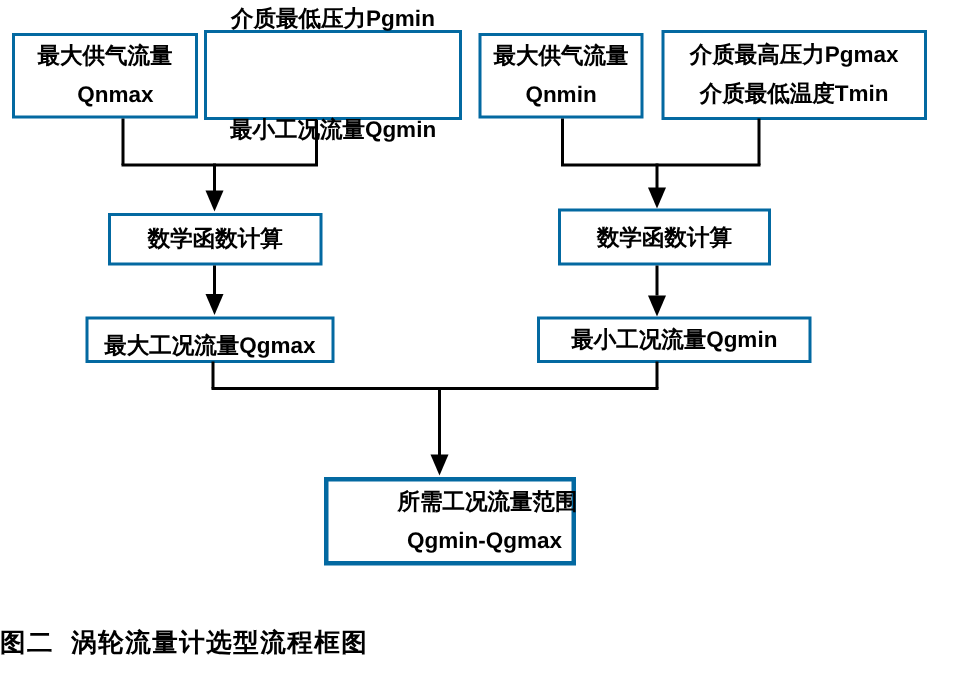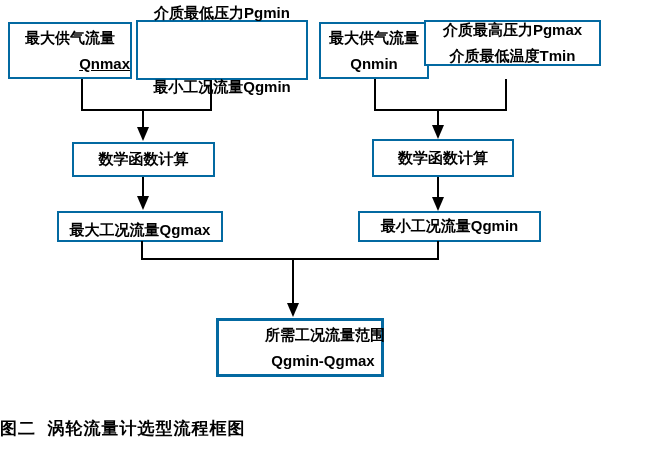--- a/index.html
+++ b/index.html
@@ -19,21 +19,21 @@
     background: #fff;
     display: flex;
     flex-direction: column;
     justify-content: center;
     text-align: center;
     font-weight: bold;
     font-size: 15px;
   }
   .box .bl { line-height: 26px; white-space: nowrap; }
   .box .bl.single { line-height: normal; }
-  .box .bl.left-shift { text-align: right; padding-left: 14px; text-decoration: underline; }
+  .box .bl.left-shift { text-align: center; padding-left: 14px; }
   .box.result { border-width: 3px; }
   .vline { position: absolute; width: 2px; background: #000; }
   .hline { position: absolute; height: 2px; background: #000; }
   .arrowhead {
     position: absolute;
     width: 0; height: 0;
     border-left: 6px solid transparent;
     border-right: 6px solid transparent;
     border-top: 14px solid #000;
   }
@@ -60,21 +60,21 @@
   <div class="box" style="left:136px; top:20px; width:172px; height:60px;gap:48px;">
     <div class="bl">介质最低压力Pgmin</div>
     <div class="bl">最小工况流量Qgmin</div>
   </div>
 
   <div class="box" style="left:319px; top:22px; width:110px; height:57px;">
     <div class="bl">最大供气流量</div>
     <div class="bl">Qnmin</div>
   </div>
 
-  <div class="box" style="left:424px; top:20px; width:177px; height:46px;">
+  <div class="box" style="left:441px; top:20px; width:177px; height:60px;">
     <div class="bl">介质最高压力Pgmax</div>
     <div class="bl">介质最低温度Tmin</div>
   </div>
 
   <div>
     <div class="vline" style="left:81px; top:79px; height:31px;"></div>
     <div class="vline" style="left:210px; top:80px; height:30px;"></div>
     <div class="hline" style="left:81px; top:109px; width:131px;"></div>
     <div class="vline" style="left:142px; top:109px; height:19px;"></div>
     <div class="arrowhead" style="left:137px; top:127px;"></div>

